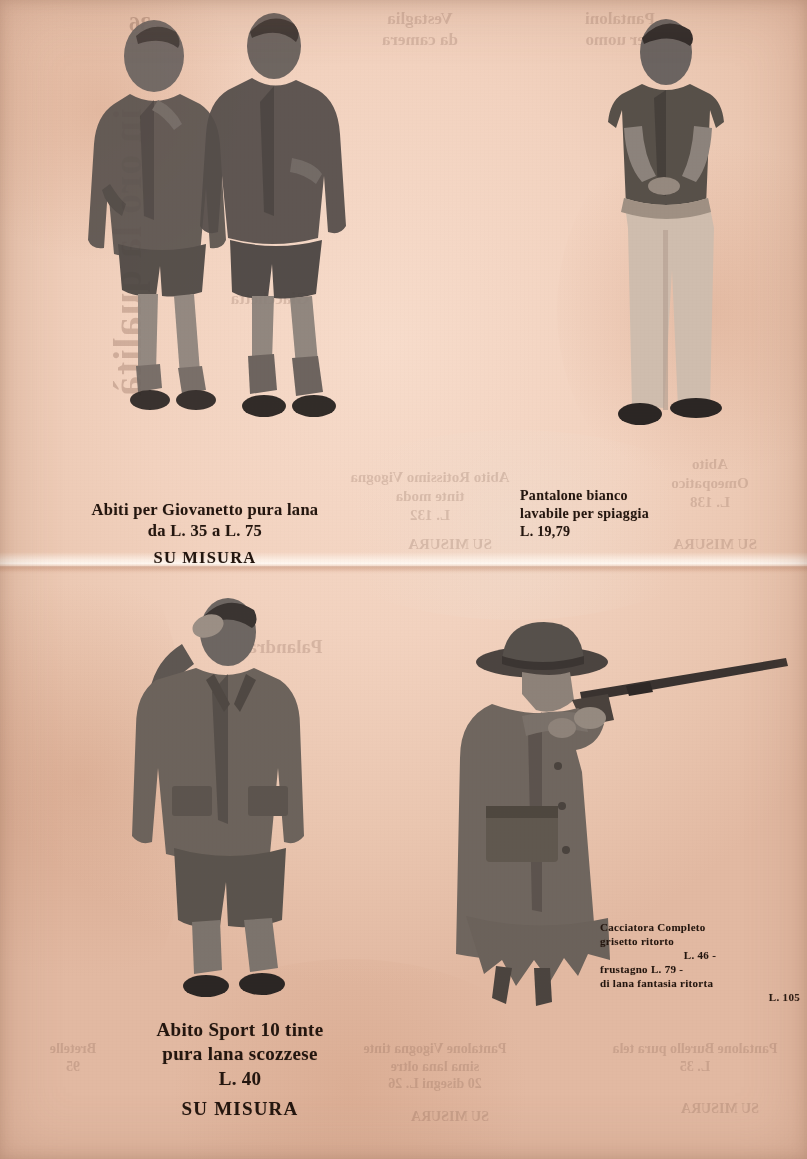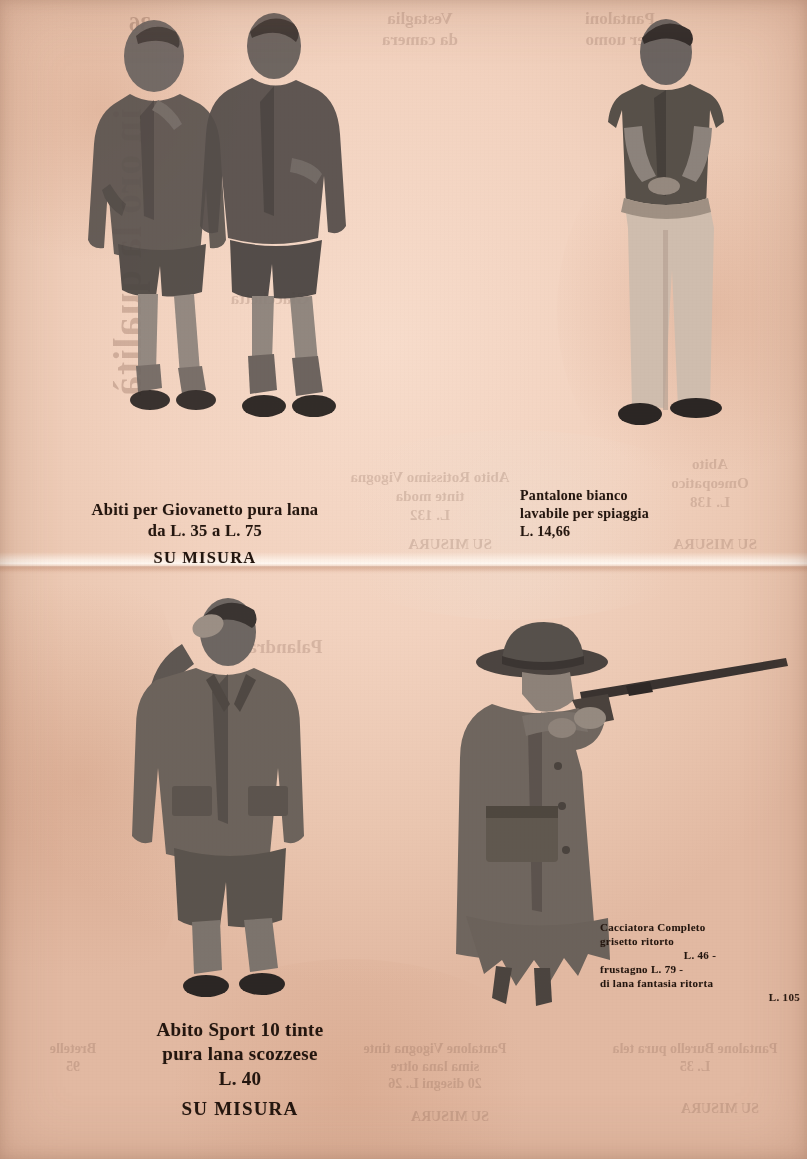--- a/index.html
+++ b/index.html
@@ -305,21 +305,21 @@
 
   <div class="caption cap-boys">
     <span class="ln">Abiti per Giovanetto pura lana</span>
     <span class="ln">da L. 35 a L. 75</span>
     <span class="su">SU MISURA</span>
   </div>
 
   <div class="caption cap-white">
     <span class="ln">Pantalone bianco</span>
     <span class="ln">lavabile per spiaggia</span>
-    <span class="ln">L. 14,66</span>
+    <span class="ln">L. 19,79</span>
   </div>
 
   <div class="caption cap-sport">
     <span class="ln">Abito Sport 10 tinte</span>
     <span class="ln">pura lana scozzese</span>
     <span class="ln">L. 40</span>
     <span class="su">SU MISURA</span>
   </div>
 
   <div class="caption cap-hunt">

